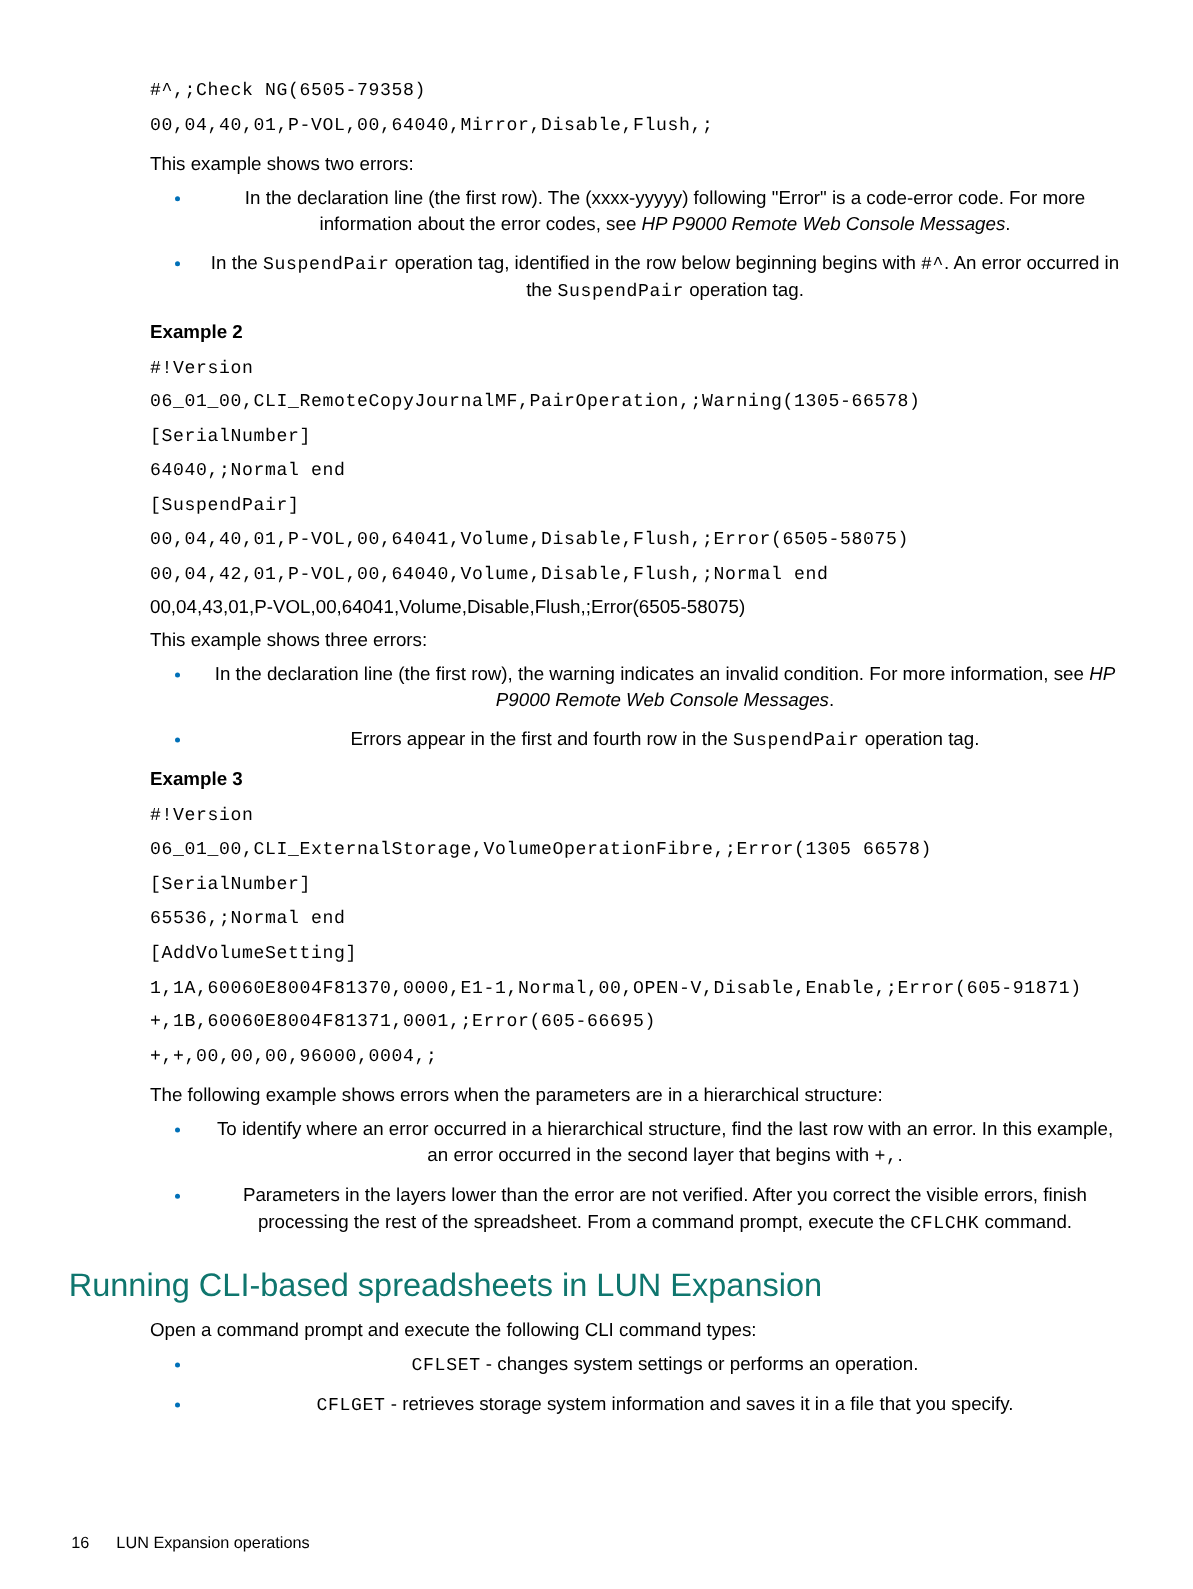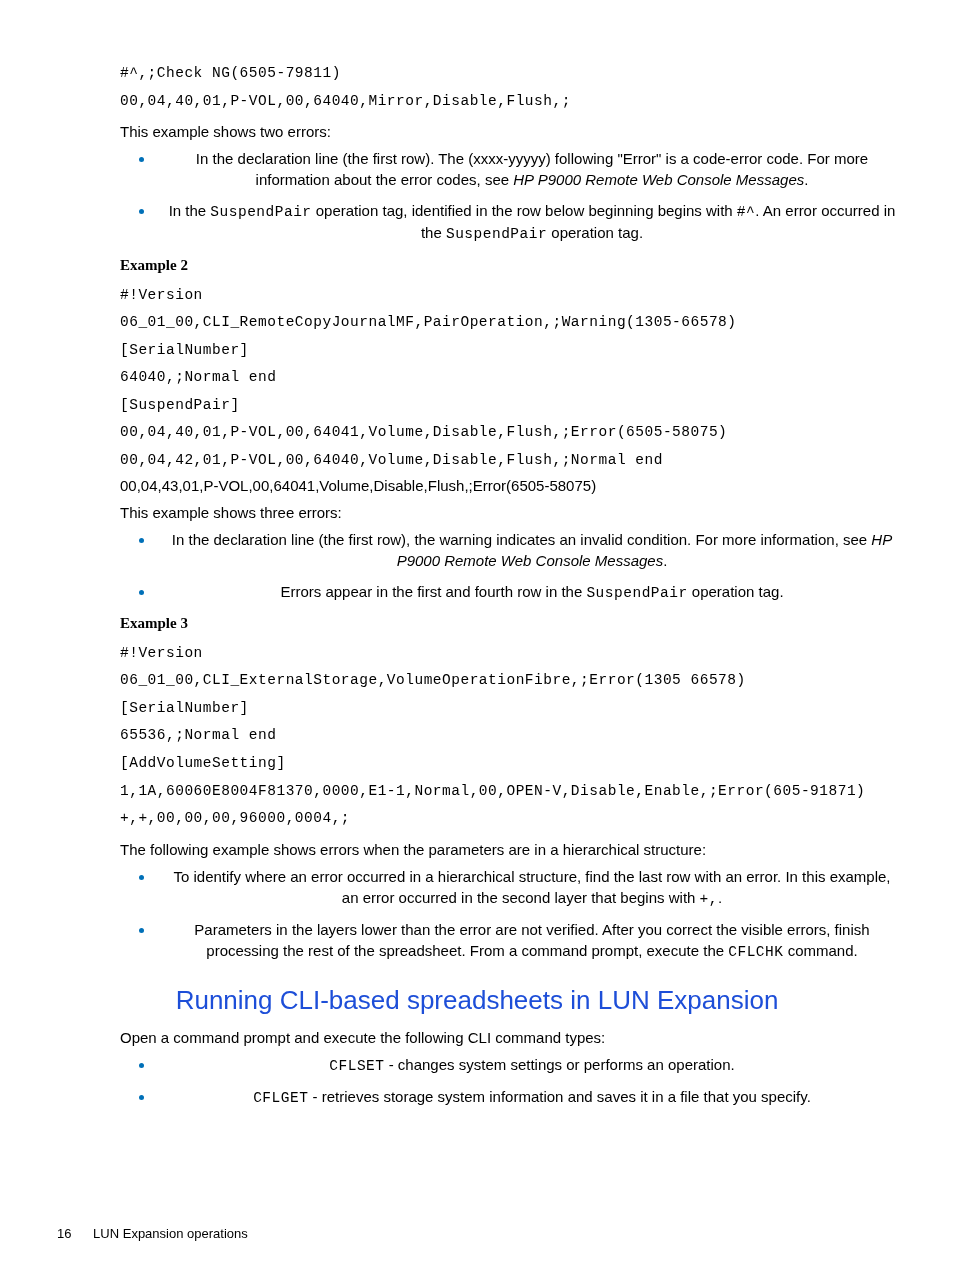--- a/index.html
+++ b/index.html
@@ -43,48 +43,46 @@
     font-size: 16px;
   }
   .italic {
     font-style: italic;
   }
   .example-header {
     margin-left: 65px;
     font-weight: bold;
     margin-top: 8px;
     margin-bottom: 6px;
-    font-family: Liberation Serif, serif;
   }
   h2.section-title {
-    color: #1d4ed8;
+    color: #0f766e;
     font-weight: normal;
     font-size: 26px;
     margin: 20px 0 8px 0;
-    text-align: center;
   }
   .footer {
     position: absolute;
     bottom: 28px;
     left: 57px;
     font-size: 13px;
   }
   .footer .pagenum {
     margin-right: 18px;
   }
   .nonmono-code-line {
     margin-left: 65px;
     font-family: Liberation Sans, sans-serif;
   }
 </style>
 </head>
 <body>
 
 <div class="code-block mono">
-  <span class="line">#^,;Check NG(6505-79811)</span>
+  <span class="line">#^,;Check NG(6505-79358)</span>
   <span class="line">00,04,40,01,P-VOL,00,64040,Mirror,Disable,Flush,;</span>
 </div>
 <div class="body-text">This example shows two errors:</div>
 <ul>
   <li>
     <span>In the declaration line (the first row). The (xxxx-yyyyy) following "Error" is a code-error code. For more information about the error codes, see </span><span class="italic">HP P9000 Remote Web Console Messages</span><span>.</span>
   </li>
   <li>
     <span>In the </span><span class="mono">SuspendPair</span><span> operation tag, identified in the row below beginning begins with </span><span class="mono">#^</span><span>. An error occurred in the </span><span class="mono">SuspendPair</span><span> operation tag.</span>
   </li>
@@ -112,20 +110,21 @@
 </ul>
 
 <div class="example-header">Example 3</div>
 <div class="code-block mono">
   <span class="line">#!Version</span>
   <span class="line">06_01_00,CLI_ExternalStorage,VolumeOperationFibre,;Error(1305 66578)</span>
   <span class="line">[SerialNumber]</span>
   <span class="line">65536,;Normal end</span>
   <span class="line">[AddVolumeSetting]</span>
   <span class="line">1,1A,60060E8004F81370,0000,E1-1,Normal,00,OPEN-V,Disable,Enable,;Error(605-91871)</span>
+  <span class="line">+,1B,60060E8004F81371,0001,;Error(605-66695)</span>
   <span class="line">+,+,00,00,00,96000,0004,;</span>
 </div>
 <div class="body-text">The following example shows errors when the parameters are in a hierarchical structure:</div>
 <ul>
   <li>
     <span>To identify where an error occurred in a hierarchical structure, find the last row with an error. In this example, an error occurred in the second layer that begins with </span><span class="mono">+,</span><span>.</span>
   </li>
   <li>
     <span>Parameters in the layers lower than the error are not verified. After you correct the visible errors, finish processing the rest of the spreadsheet. From a command prompt, execute the </span><span class="mono">CFLCHK</span><span> command.</span>
   </li>

